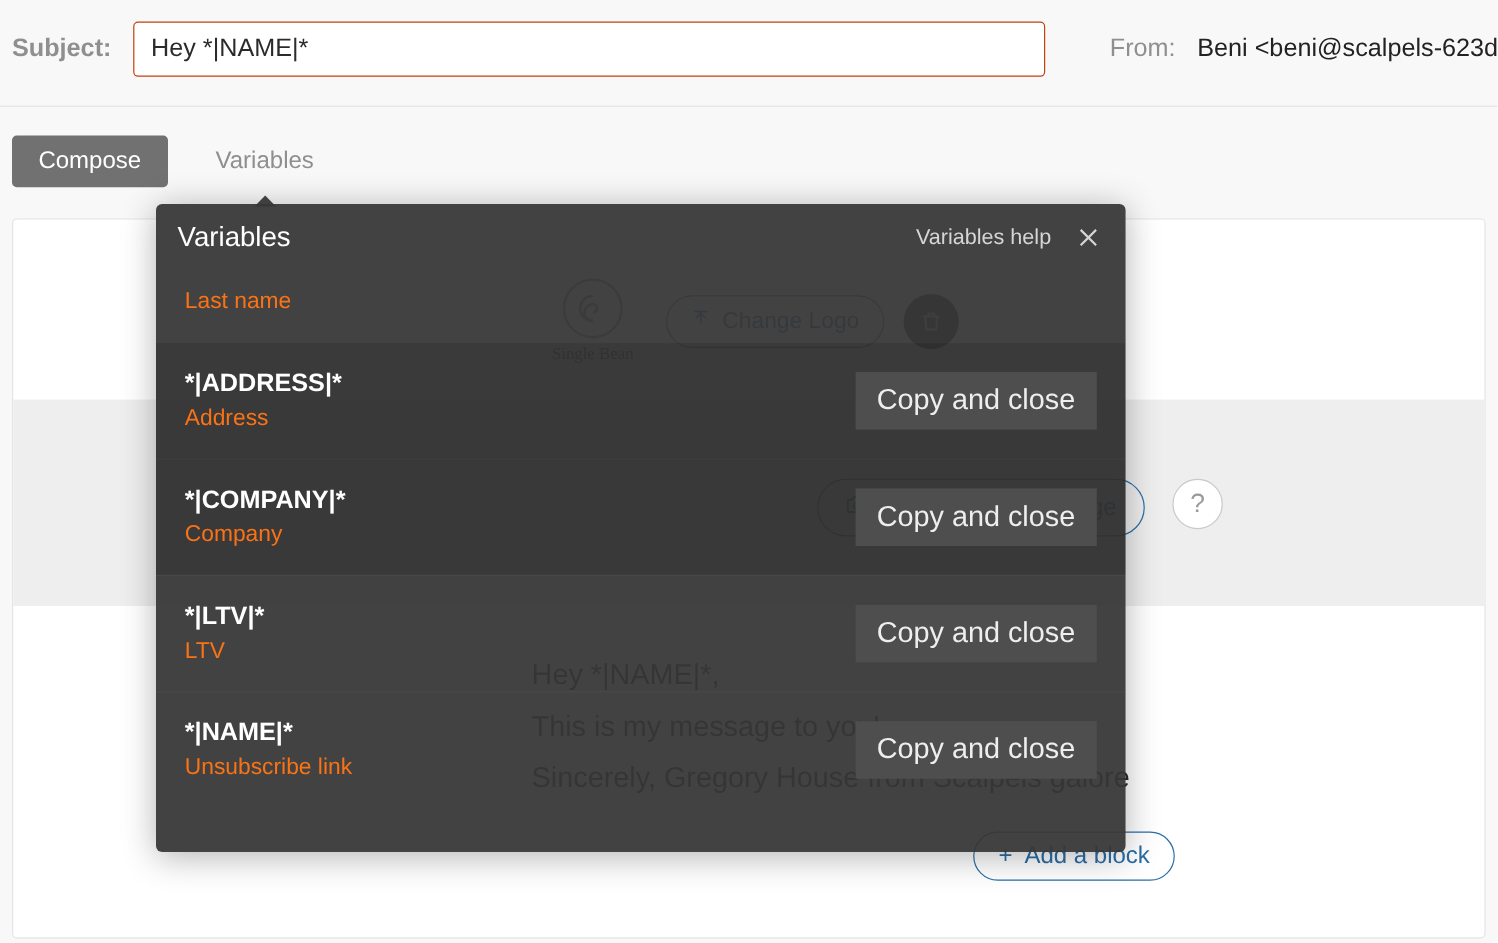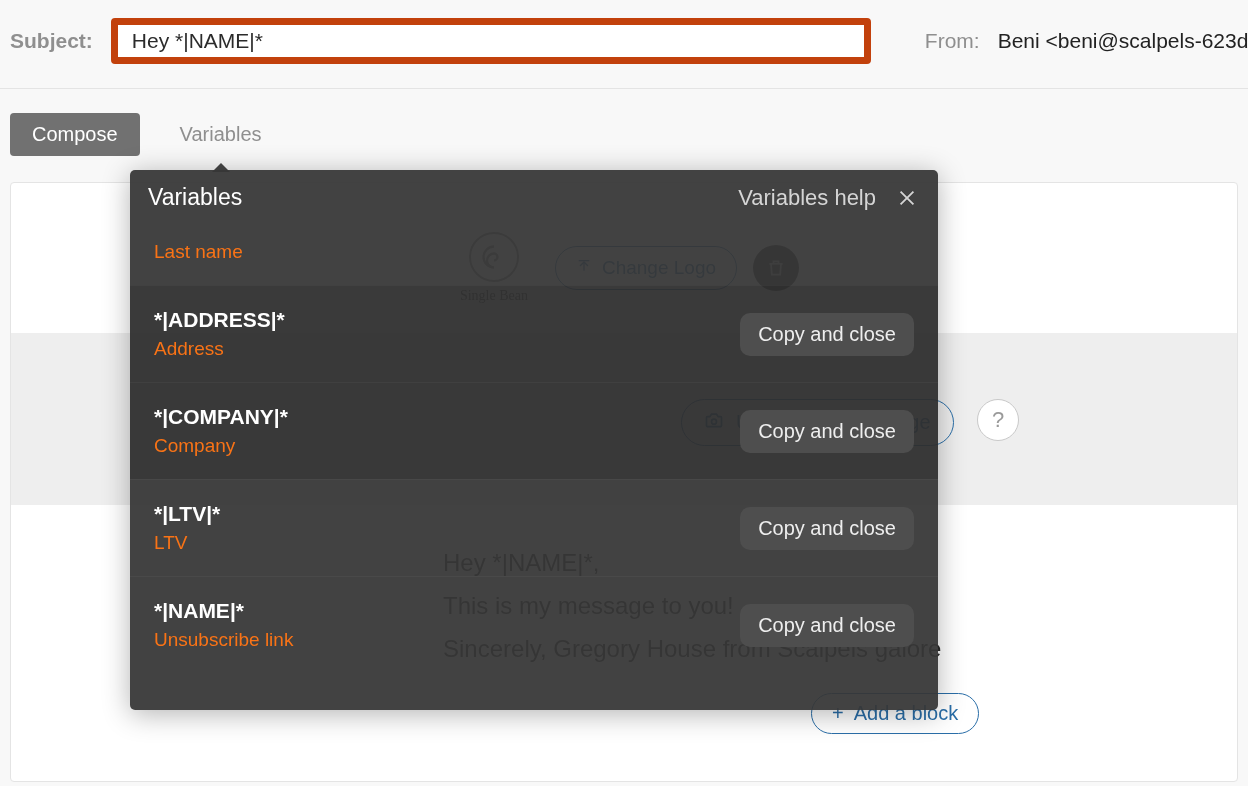--- a/index.html
+++ b/index.html
@@ -24,21 +24,21 @@
   .subject-label {
     font-size: 21px;
     color: #8f8f8f;
     font-weight: bold;
   }
   .subject-input {
     flex: 0 0 760px;
     height: 46px;
     font-size: 21px;
     padding: 0 14px;
-    border: 7px solid #c2410c;
+    border: 1px solid #c2410c;
     border-radius: 4px;
     background: #fff;
     color: #2b2b2b;
   }
   .from-label {
     font-size: 21px;
     color: #8f8f8f;
     margin-left: 36px;
   }
   .from-value {
@@ -231,21 +231,21 @@
     display: flex;
     align-items: center;
     padding: 14px 18px;
   }
   .popover-title {
     font-size: 23px;
     color: #fff;
     flex: 1;
   }
   .popover-help {
-    font-size: 22px;
+    font-size: 18px;
     color: #d5d5d5;
     margin-right: 18px;
   }
   .popover-close {
     width: 26px; height: 26px;
     display: inline-flex;
     align-items: center;
     justify-content: center;
     color: #d5d5d5;
     cursor: pointer;
@@ -271,23 +271,23 @@
   }
   .var-desc {
     font-size: 19px;
     color: #f97316;
     margin-top: 6px;
   }
   .copy-btn {
     background: #4e4e4e;
     color: #eee;
     border: none;
-    border-radius: 10px;
+    border-radius: 0;
     padding: 10px 18px;
-    font-size: 20px;
+    font-size: 24px;
     cursor: pointer;
   }
   .var-row0 {
     display: flex;
     align-items: center;
     justify-content: space-between;
     padding: 10px 24px 22px 24px;
     border-top: 0;
   }
 </style>

